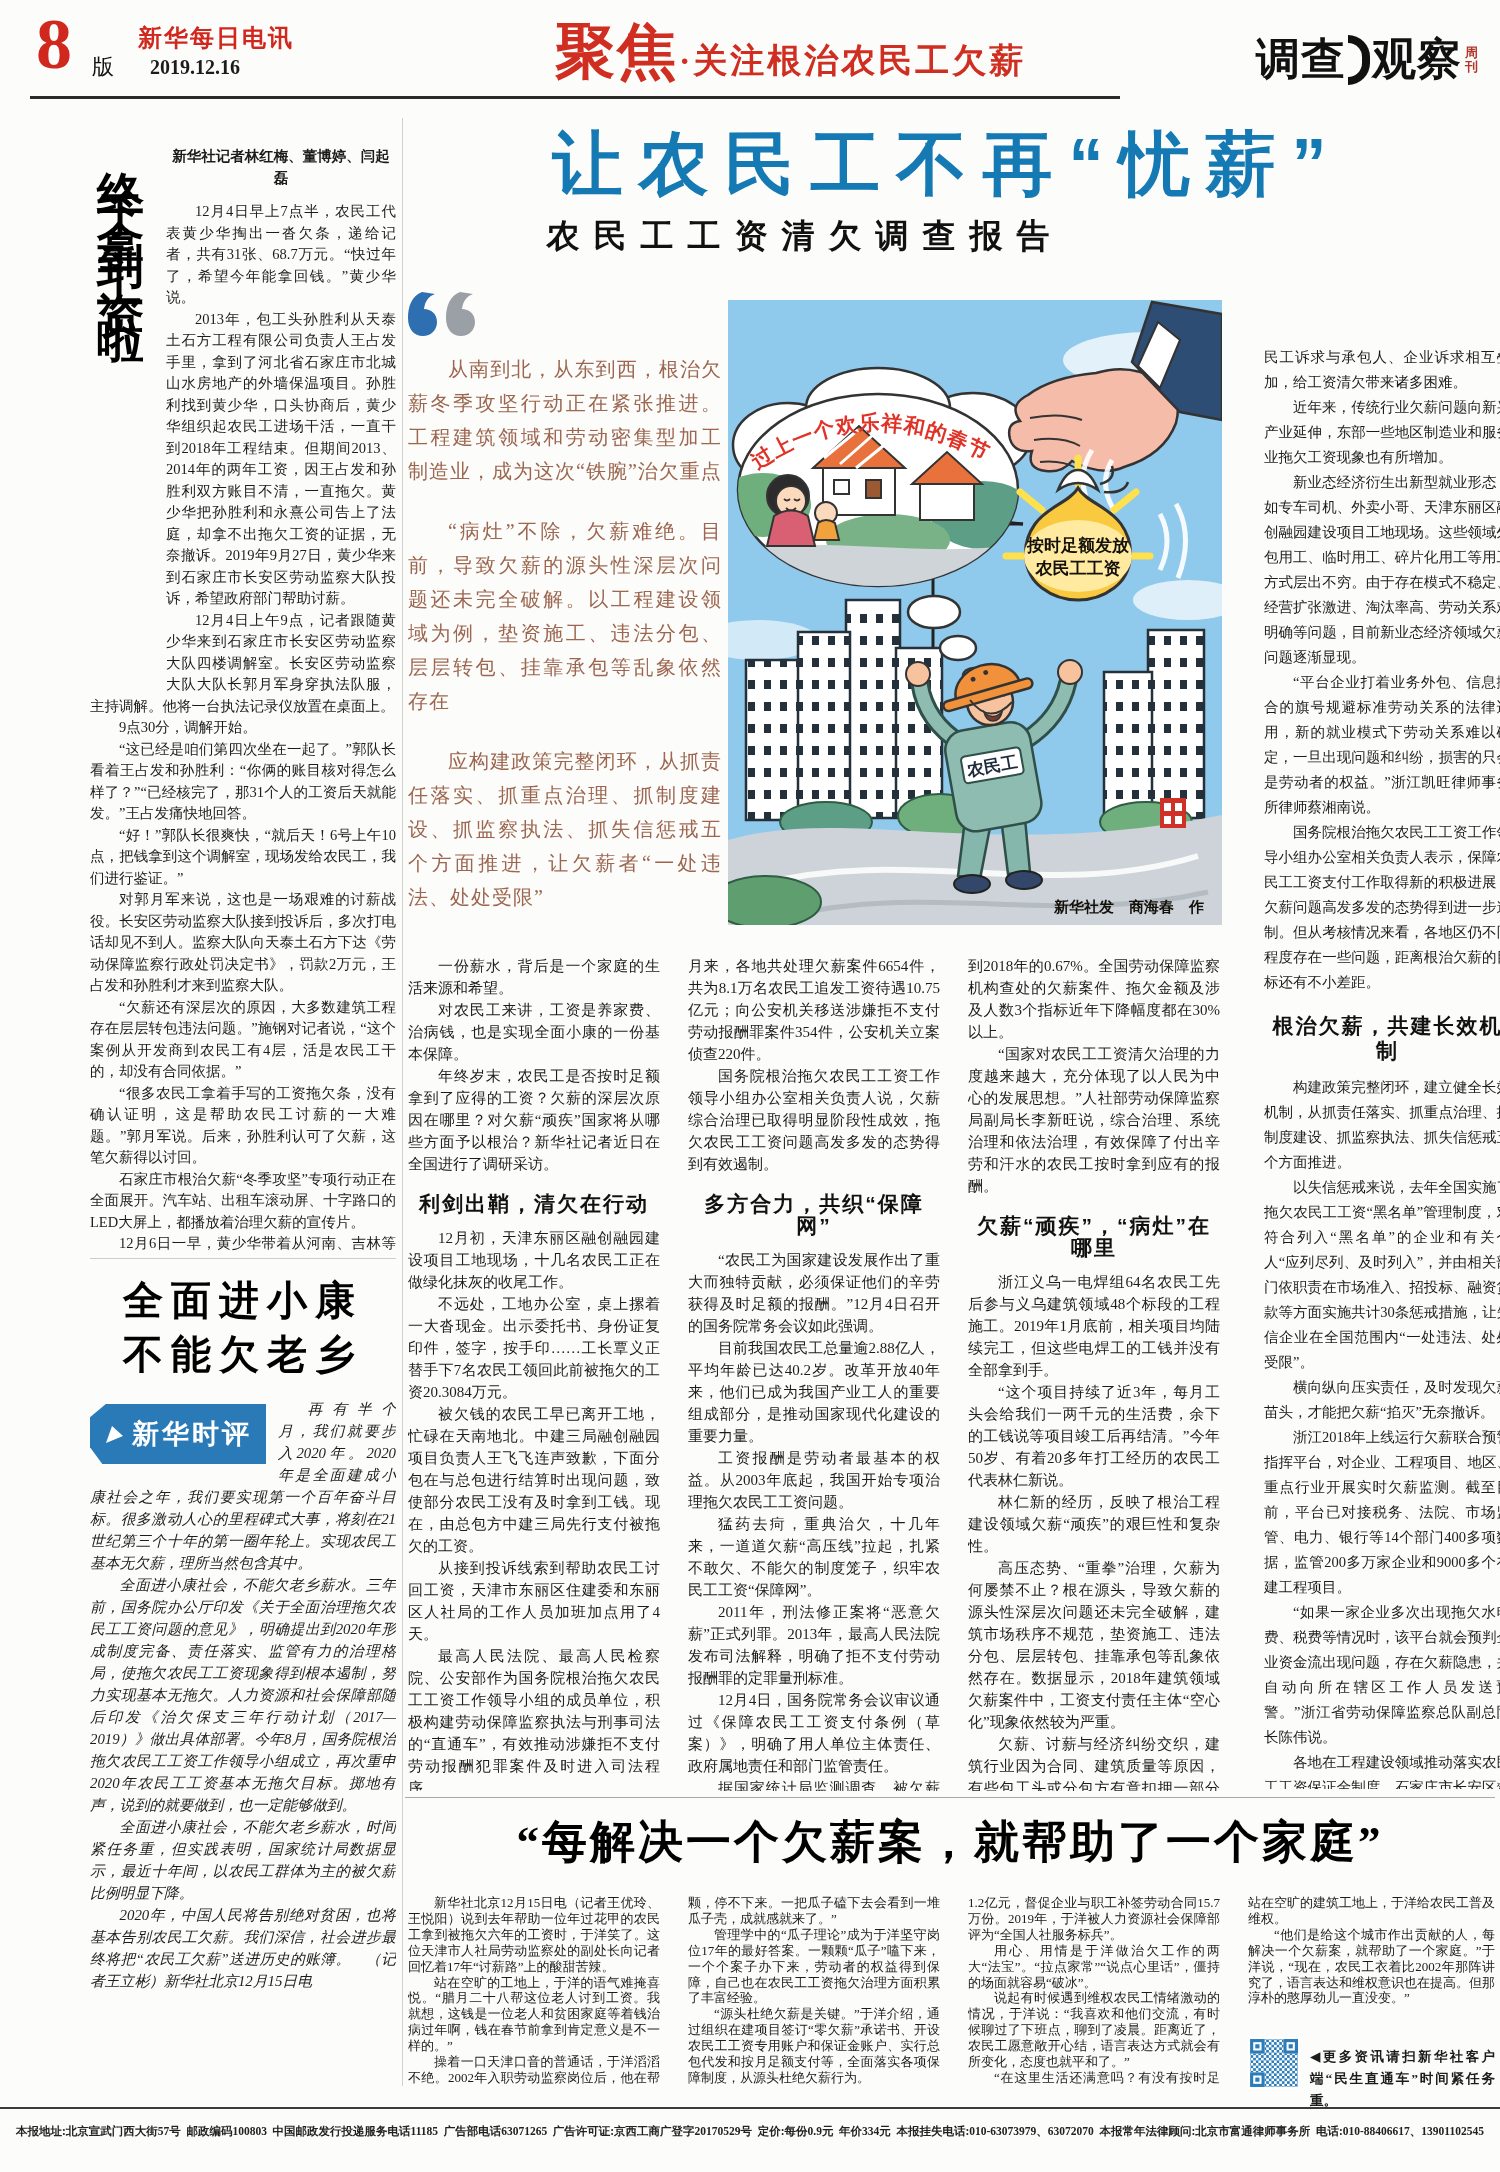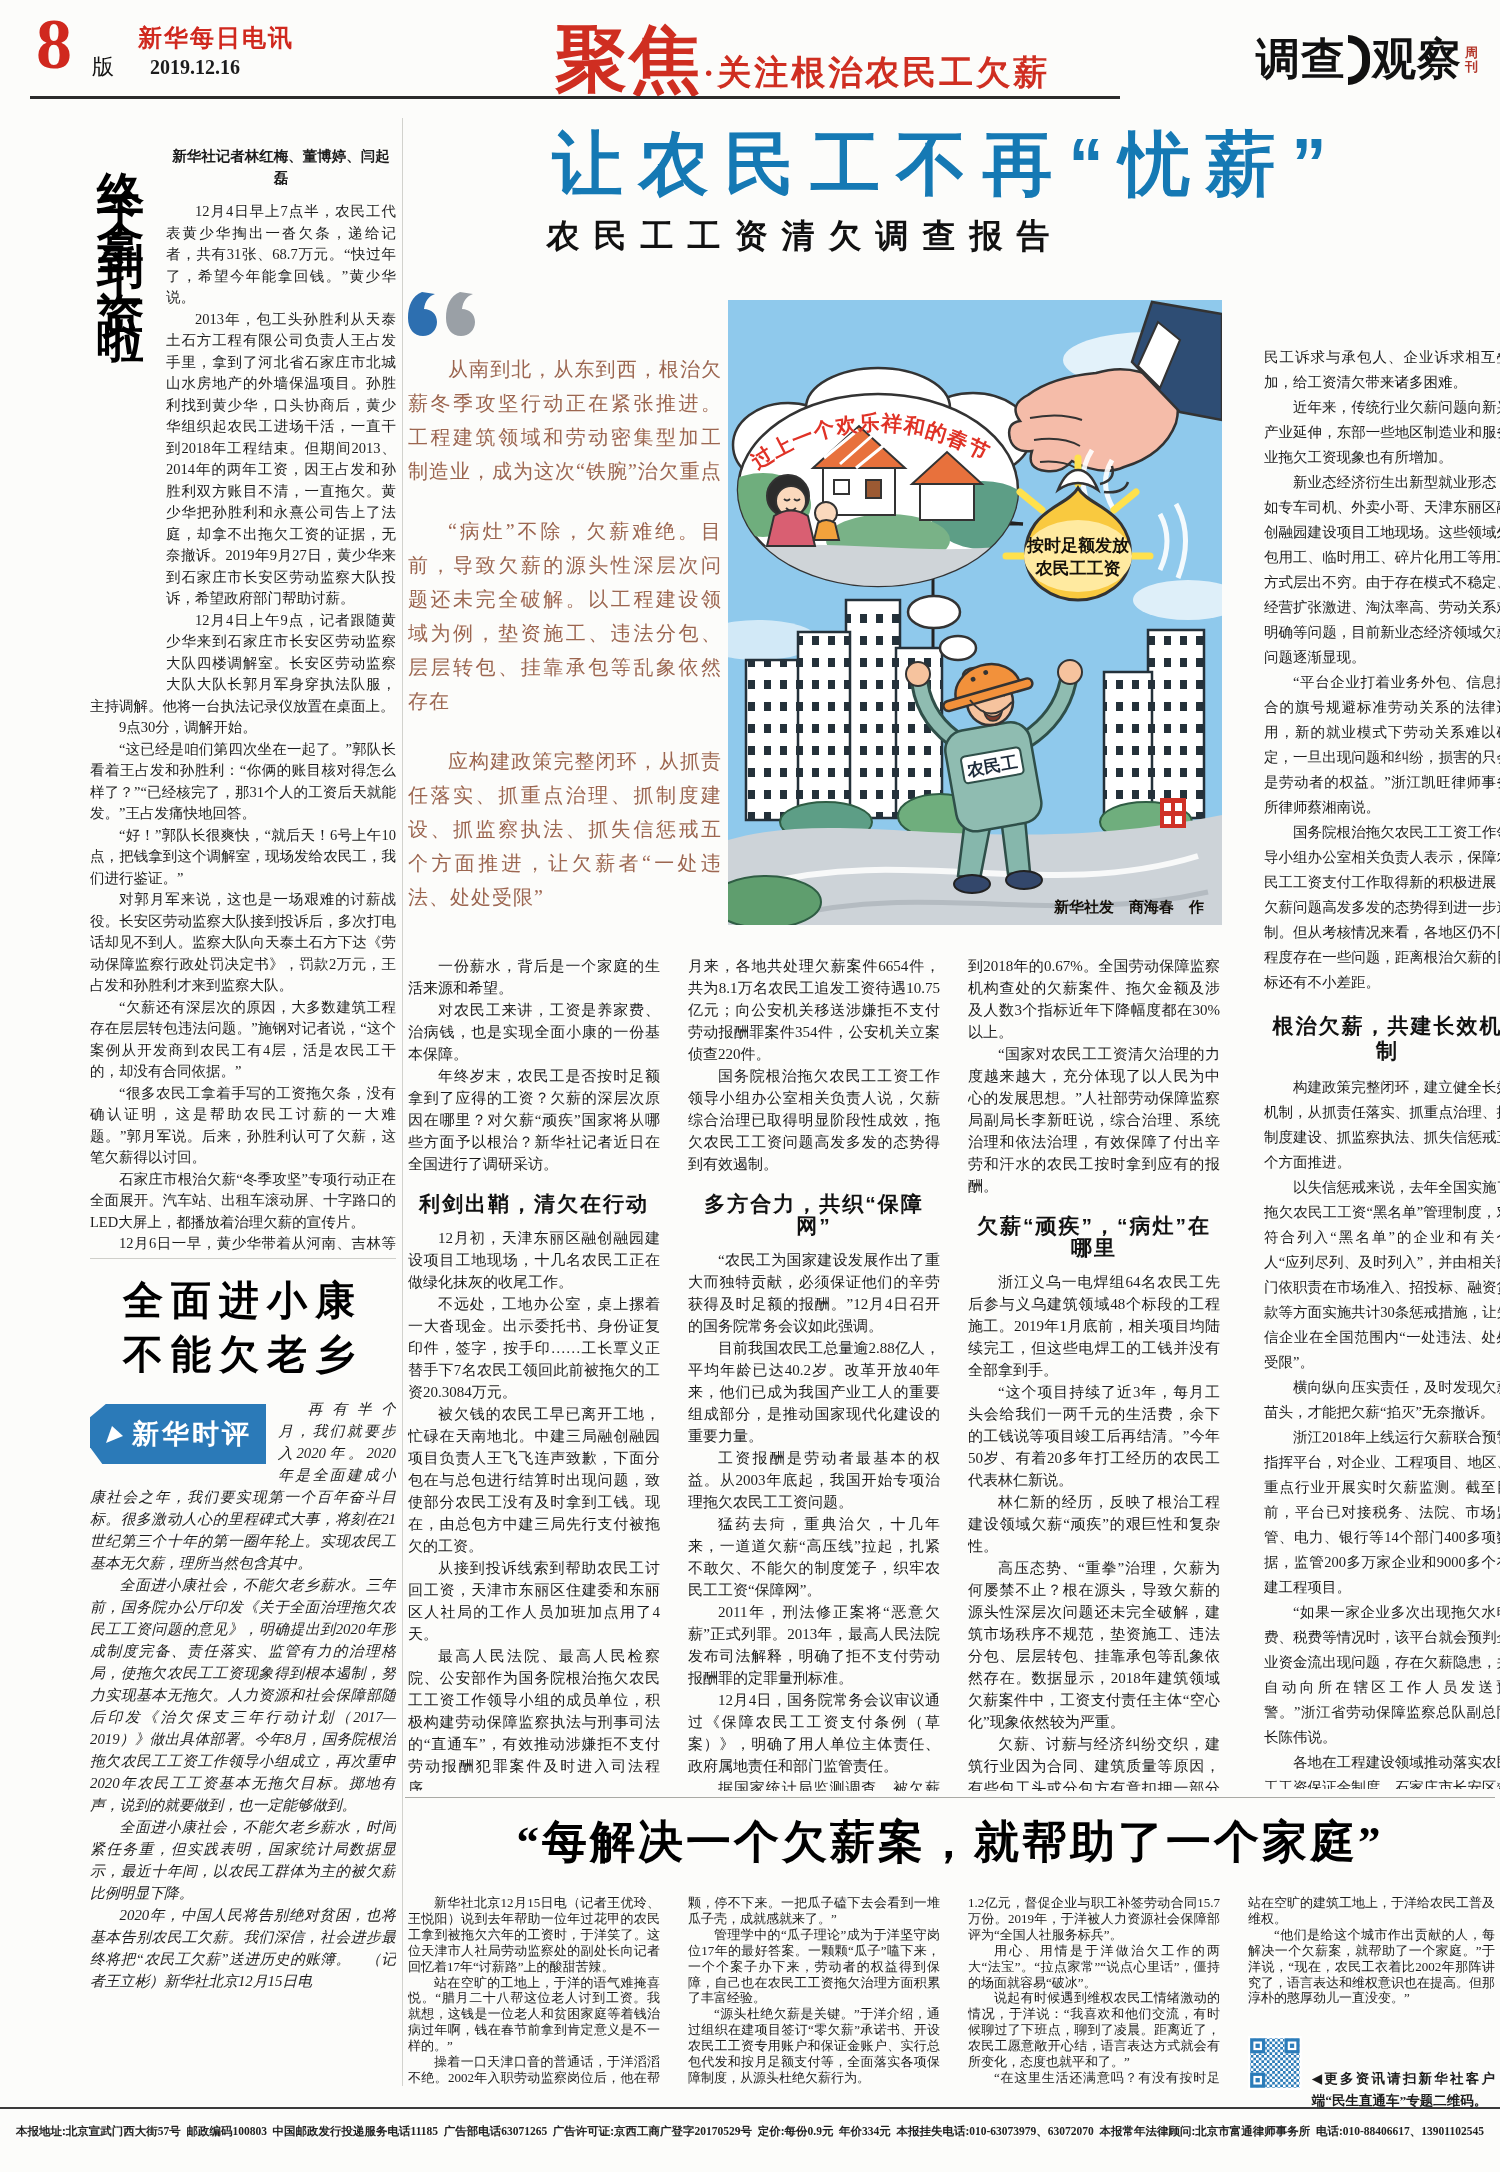--- a/index.html
+++ b/index.html
@@ -5,21 +5,21 @@
   html,body{margin:0;padding:0;background:#e9e9e6;}
   .page{position:relative;width:1500px;height:2172px;margin:0 auto;background:#fcfcfa;
         font-family:"Liberation Serif","DejaVu Serif",serif;color:#1c1c1c;overflow:hidden;}
   
   .hdr{position:absolute;left:0;top:0;width:1500px;height:100px;}
   .ed-num{position:absolute;left:36px;top:8px;font-size:72px;font-weight:900;color:#d0281e;line-height:1;}
   .ed-ban{position:absolute;left:92px;top:52px;font-size:22px;color:#111;}
   .masthead{position:absolute;left:138px;top:22px;font-size:24px;font-weight:900;color:#d0281e;letter-spacing:2px;}
   .issuedate{position:absolute;left:150px;top:56px;font-size:20px;font-weight:700;}
   .focus-wrap{position:absolute;left:555px;top:12px;white-space:nowrap;}
-  .focus-big{font-size:72px;font-weight:900;color:#cf2e21;letter-spacing:2px;}
+  .focus-big{font-size:60px;font-weight:900;color:#cf2e21;letter-spacing:2px;}
   .focus-sub{font-size:34px;font-weight:900;color:#cf2e21;letter-spacing:3px;}
   .hdr-rule{position:absolute;left:30px;top:96px;width:1090px;height:3px;background:#2b2b2b;}
   .weekly{position:absolute;right:22px;top:30px;display:flex;align-items:center;}
   .weekly .big{font-size:44px;font-weight:900;color:#111;font-family:"Liberation Sans","DejaVu Sans",sans-serif;letter-spacing:1px;}
   .dglyph{display:inline-block;width:14px;height:34px;border:8px solid #111;border-left:none;border-radius:0 22px 22px 0;margin:0 2px;}
   .weekly .small{display:flex;flex-direction:column;font-size:13px;font-weight:700;color:#b3362a;line-height:1.05;margin-left:3px;}
   
   p{margin:0;}
   .body{ text-indent:2em; text-align:justify;}
   .cont{ text-indent:0; text-align:justify;}
@@ -400,21 +400,21 @@
             <rect x="7" y="7" width="22" height="22" fill="none" stroke="#2b7cb9" stroke-width="6"></rect>
             <rect x="14" y="14" width="8" height="8" fill="#2b7cb9"></rect>
           <rect x="68" y="4" width="28" height="28" fill="#ffffff"></rect>
             <rect x="71" y="7" width="22" height="22" fill="none" stroke="#2b7cb9" stroke-width="6"></rect>
             <rect x="78" y="14" width="8" height="8" fill="#2b7cb9"></rect>
           <rect x="4" y="68" width="28" height="28" fill="#ffffff"></rect>
             <rect x="7" y="71" width="22" height="22" fill="none" stroke="#2b7cb9" stroke-width="6"></rect>
             <rect x="14" y="78" width="8" height="8" fill="#2b7cb9"></rect>
         </g>
       </svg>
-      <div class="qr-caption">◀更多资讯请扫新华社客户端“民生直通车”专题二维码。</div>
+      <div class="qr-caption">◀更多资讯请扫新华社客户端“民生直通车”时间紧任务重。</div>
     </div>
   </div>
 
   <div class="frule"></div>
   <div class="pfooter">
       <span class="body">本报地址:北京宣武门西大街57号</span>
       <span class="body">邮政编码100803</span>
       <span class="body">中国邮政发行投递服务电话11185</span>
       <span class="body">广告部电话63071265</span>
       <span class="body">广告许可证:京西工商广登字20170529号</span>

